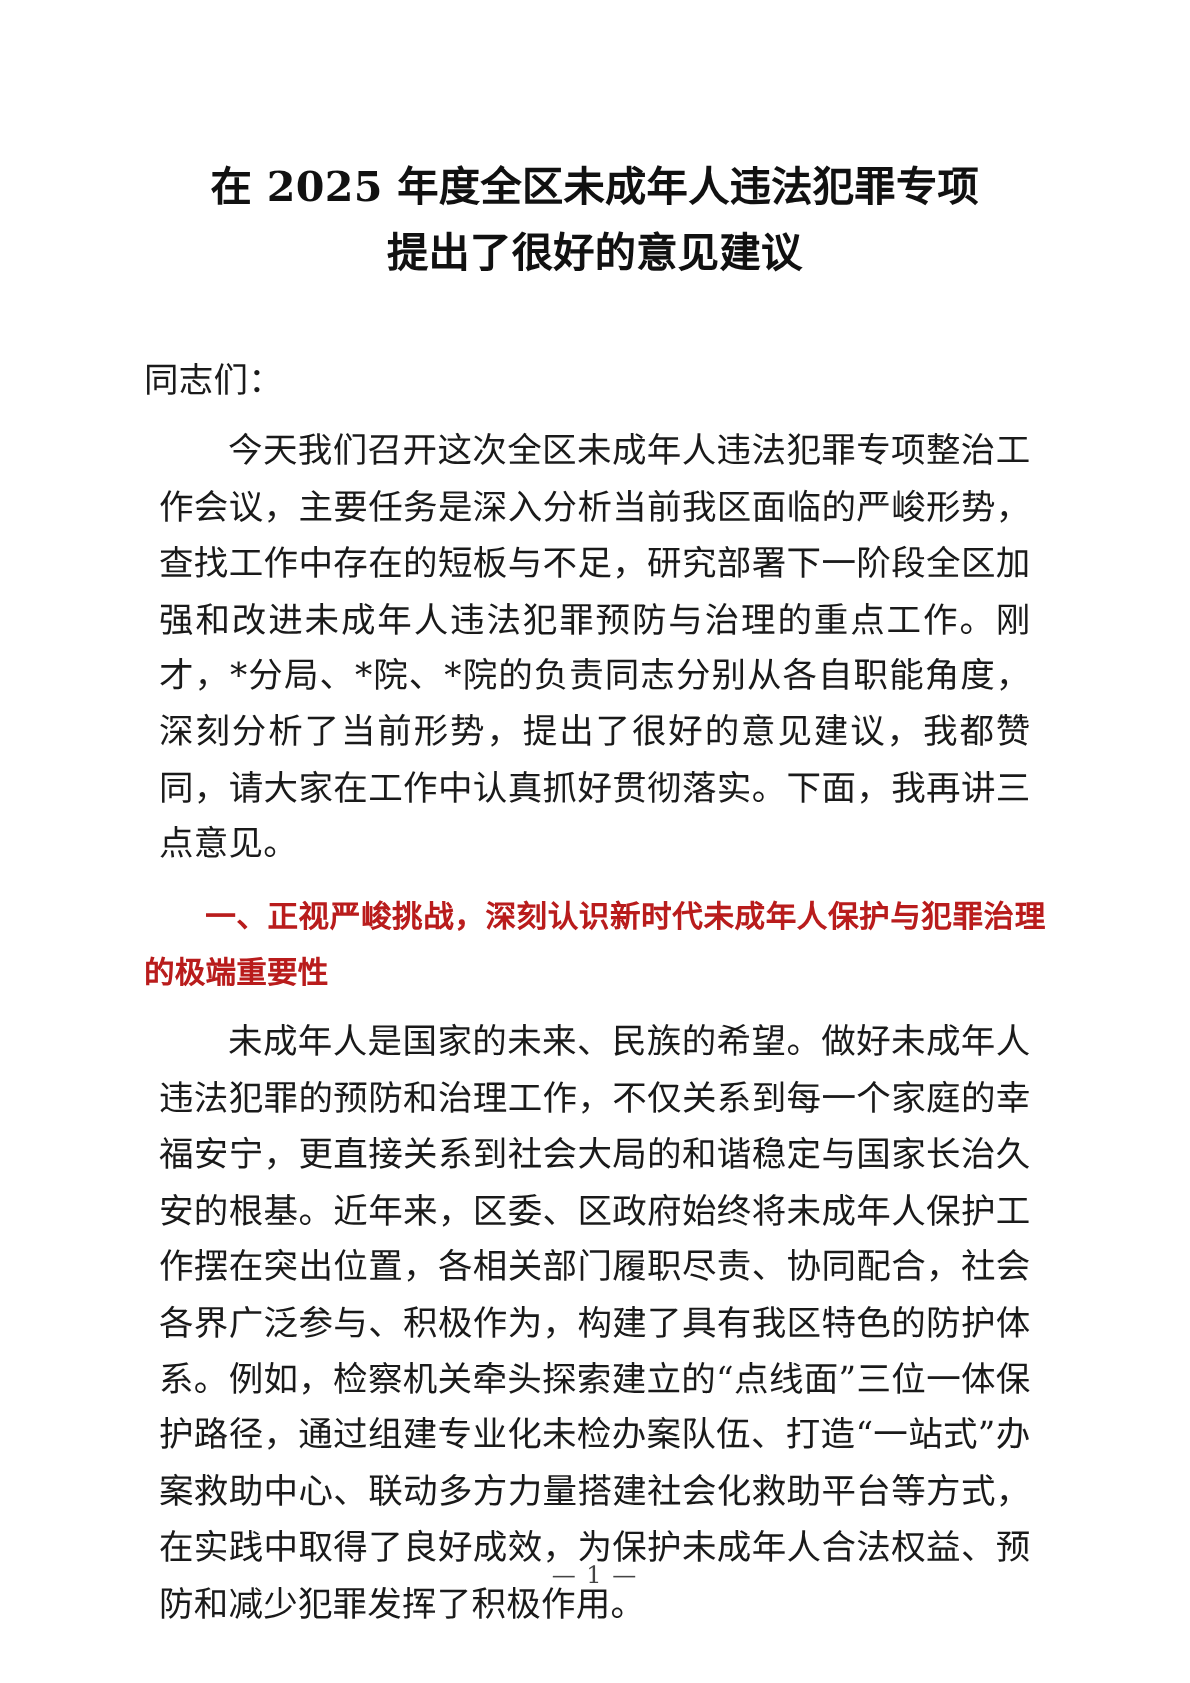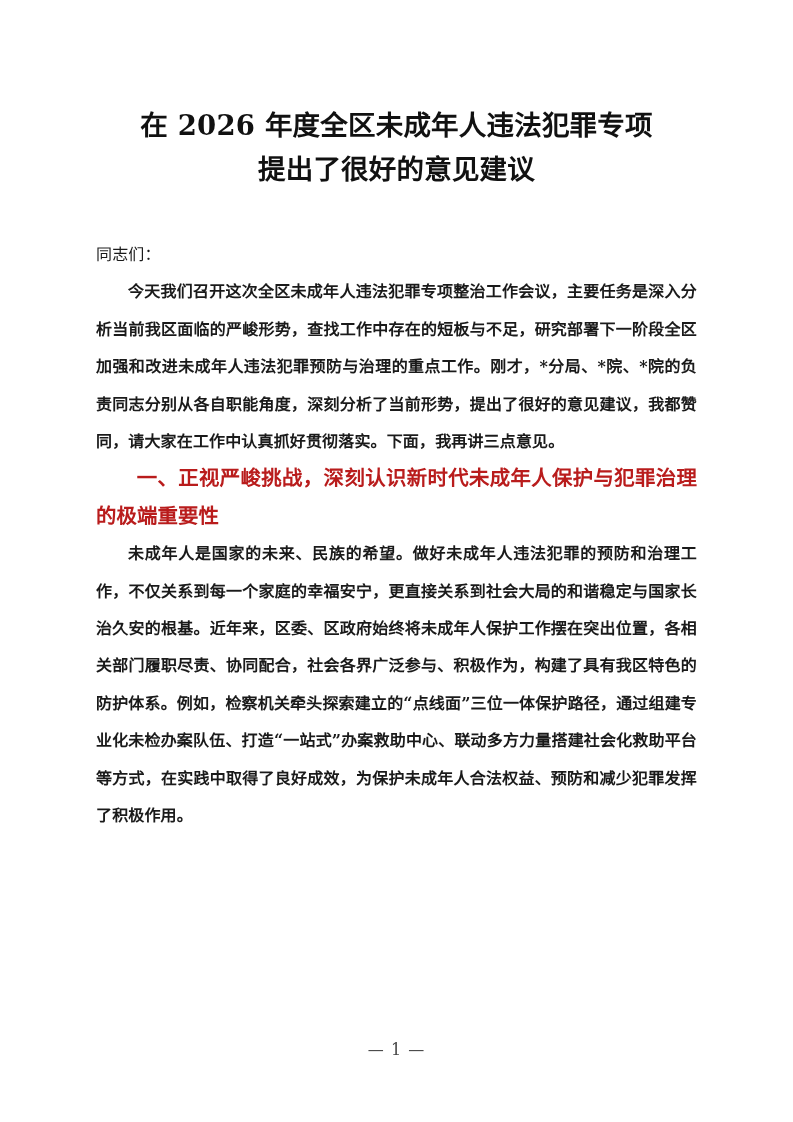--- a/index.html
+++ b/index.html
@@ -38,32 +38,31 @@
     letter-spacing: 0.2px;
   }
   .doc-title .tline {
     display: block;
     white-space: nowrap;
   }
 
   
   .body-text {
     font-family: "DejaVu Serif", "Liberation Serif", serif;
-    font-size: 16px;
+    font-size: 23px;
     line-height: 37.4px;
     color: #1a1a1a;
     text-align: justify;
     text-justify: inter-ideograph;
     letter-spacing: 0.15px;
   }
 
   p.para {
-    margin: 0;
+    margin: 10px;
     text-indent: 2em;
-    font-weight: bold;
   }
 
   p.salutation {
     margin: 0;
     text-indent: 0;
   }
 
   
   .block-salutation { margin-top: 45px; }
 
@@ -95,21 +94,21 @@
   }
 </style>
 </head>
 <body>
 
 <div class="page">
 
   <div class="content">
 
     <h1 class="doc-title">
-      <span class="tline">在 2026 年度全区未成年人违法犯罪专项</span>
+      <span class="tline">在 2025 年度全区未成年人违法犯罪专项</span>
       <span class="tline">提出了很好的意见建议</span>
     </h1>
 
     <div class="body-text block-salutation">
       <p class="salutation">同志们：</p>
     </div>
 
     <div class="body-text">
       <p class="para">今天我们召开这次全区未成年人违法犯罪专项整治工作会议，主要任务是深入分析当前我区面临的严峻形势，查找工作中存在的短板与不足，研究部署下一阶段全区加强和改进未成年人违法犯罪预防与治理的重点工作。刚才，*分局、*院、*院的负责同志分别从各自职能角度，深刻分析了当前形势，提出了很好的意见建议，我都赞同，请大家在工作中认真抓好贯彻落实。下面，我再讲三点意见。</p>
     </div>

